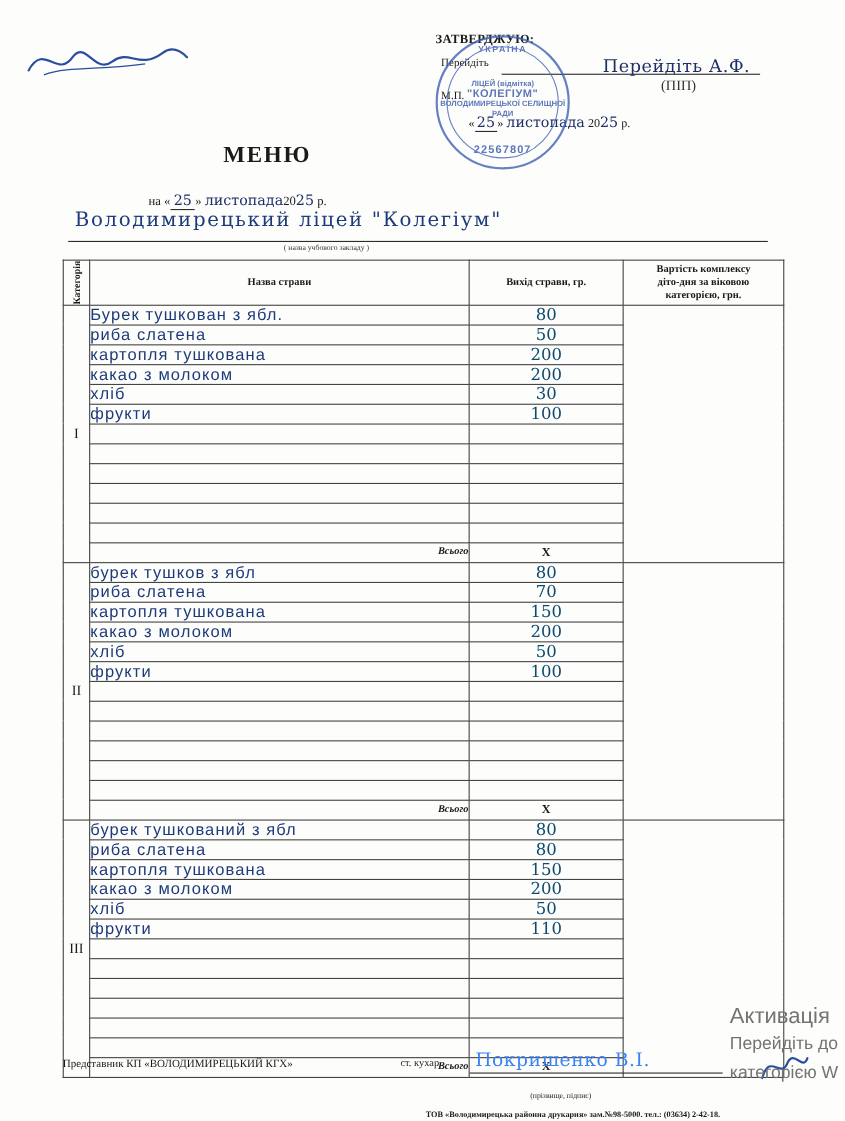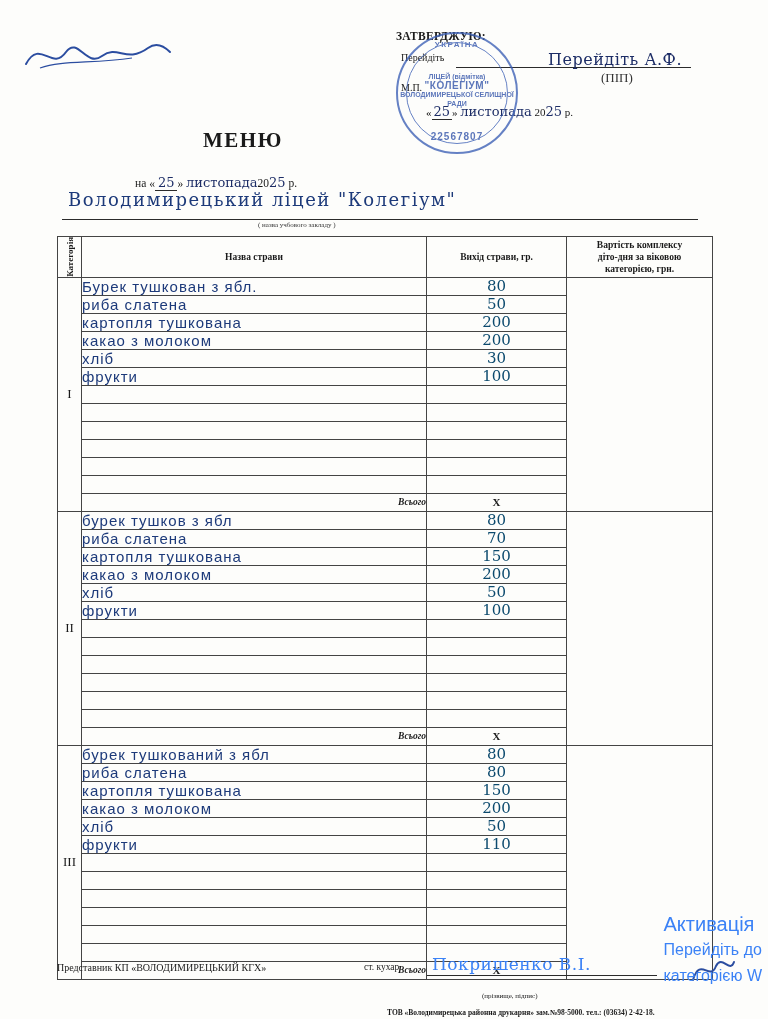--- a/index.html
+++ b/index.html
@@ -337,21 +337,21 @@
     font-weight: bold;
     white-space: nowrap;
   }
 
   
   .watermark {
     position: absolute;
     right: 6px;
     bottom: 30px;
     text-align: left;
-    color: #3b82f6;
+    color: #737373;
     font-family: "Liberation Sans", sans-serif;
     pointer-events: none;
     line-height: 26px;
   }
   .wm1 { font-size: 20px; }
   .wm2 { font-size: 16px; }
   .wm3 { font-size: 16px; }
 </style>
 </head>
 <body>

